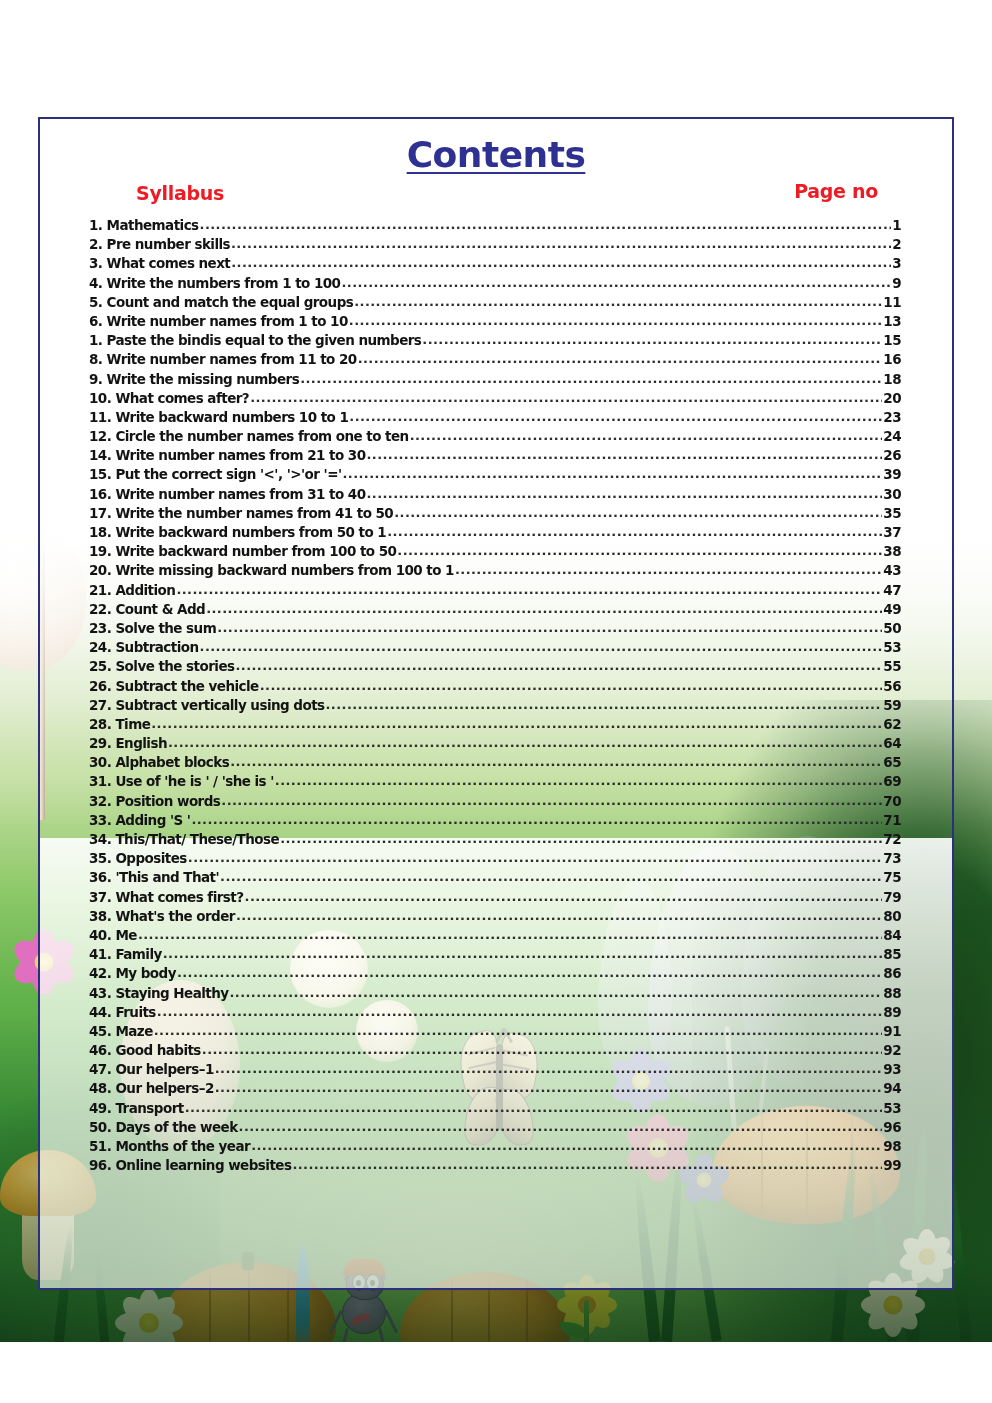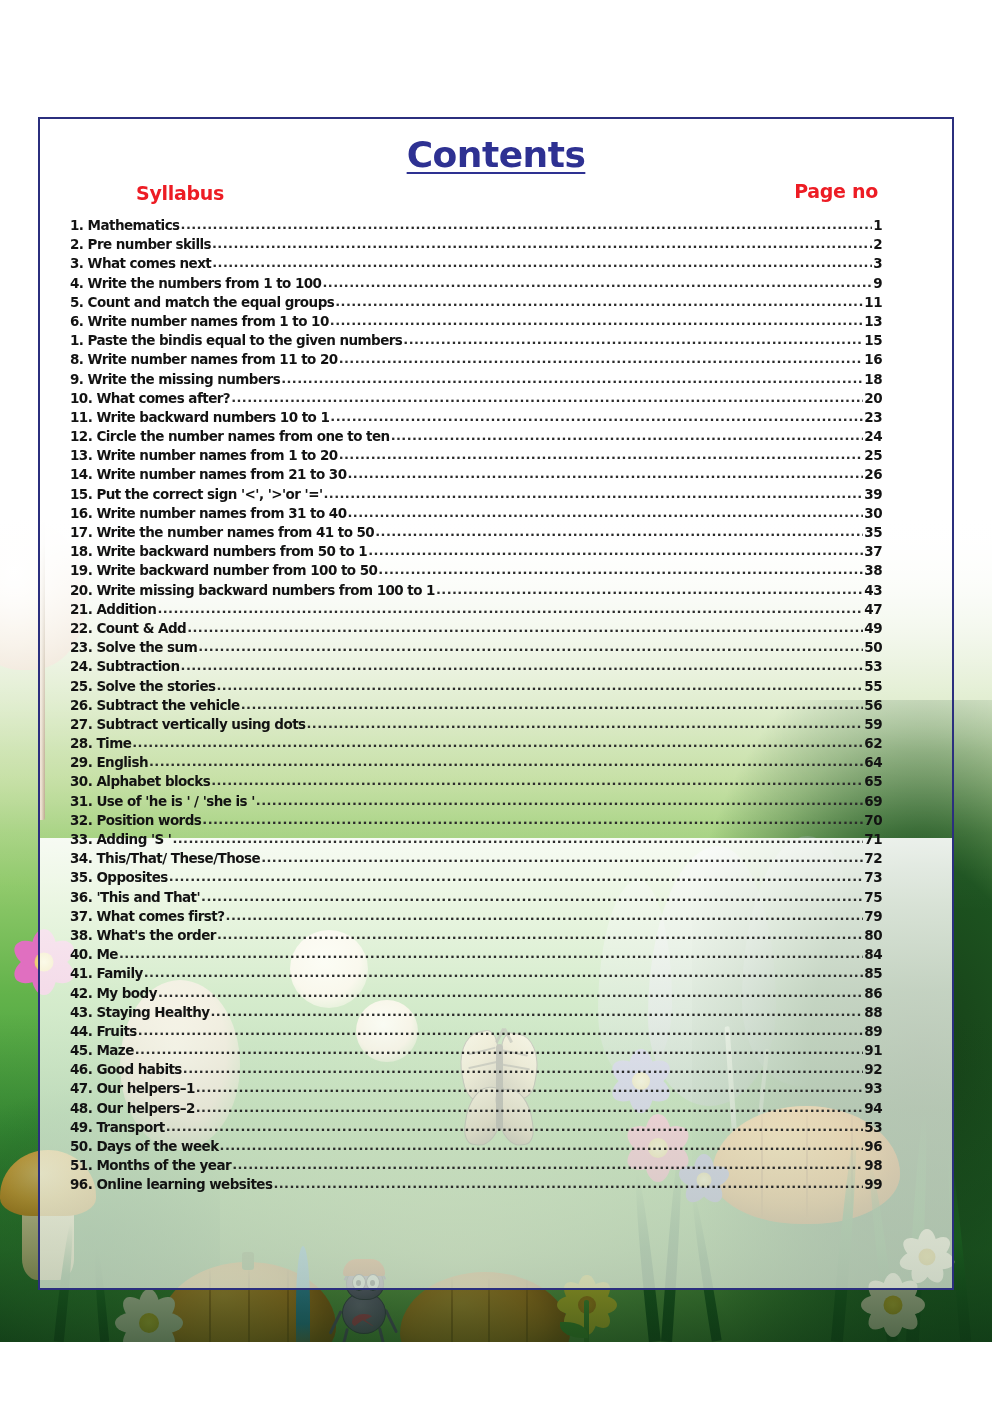--- a/index.html
+++ b/index.html
@@ -224,21 +224,21 @@
     letter-spacing: -0.3px;
   }
   #pageno-heading {
     position: absolute; right: 82px; top: 180px;
     font-size: 19px; font-weight: bold; color: #ed1c24;
     font-family: "DejaVu Sans", sans-serif;
     letter-spacing: -0.3px;
   }
 
   #toc-list {
-    position: absolute; left: 70px; top: 216px; width: 812px;
+    position: absolute; left: 89px; top: 216px; width: 812px;
   }
   .toc-row {
     display: flex; align-items: baseline;
     height: 19.2px; line-height: 19.2px;
     font-family: "DejaVu Sans", sans-serif;
     font-size: 13.5px;
     font-weight: bold;
     color: #131313;
     white-space: nowrap;
     letter-spacing: -0.55px;
@@ -521,25 +521,20 @@
         <span class="toc-label">11. Write backward numbers 10 to 1</span>
         <span class="toc-dots"></span>
         <span class="toc-page">23</span>
       </div>
       <div class="toc-row">
         <span class="toc-label">12. Circle the number names from one to ten</span>
         <span class="toc-dots"></span>
         <span class="toc-page">24</span>
       </div>
       <div class="toc-row">
-        <span class="toc-label">13. Write number names from 1 to 20</span>
-        <span class="toc-dots"></span>
-        <span class="toc-page">25</span>
-      </div>
-      <div class="toc-row">
         <span class="toc-label">14. Write number names from 21 to 30</span>
         <span class="toc-dots"></span>
         <span class="toc-page">26</span>
       </div>
       <div class="toc-row">
         <span class="toc-label">15. Put the correct sign '&lt;', '&gt;'or '='</span>
         <span class="toc-dots"></span>
         <span class="toc-page">39</span>
       </div>
       <div class="toc-row">

